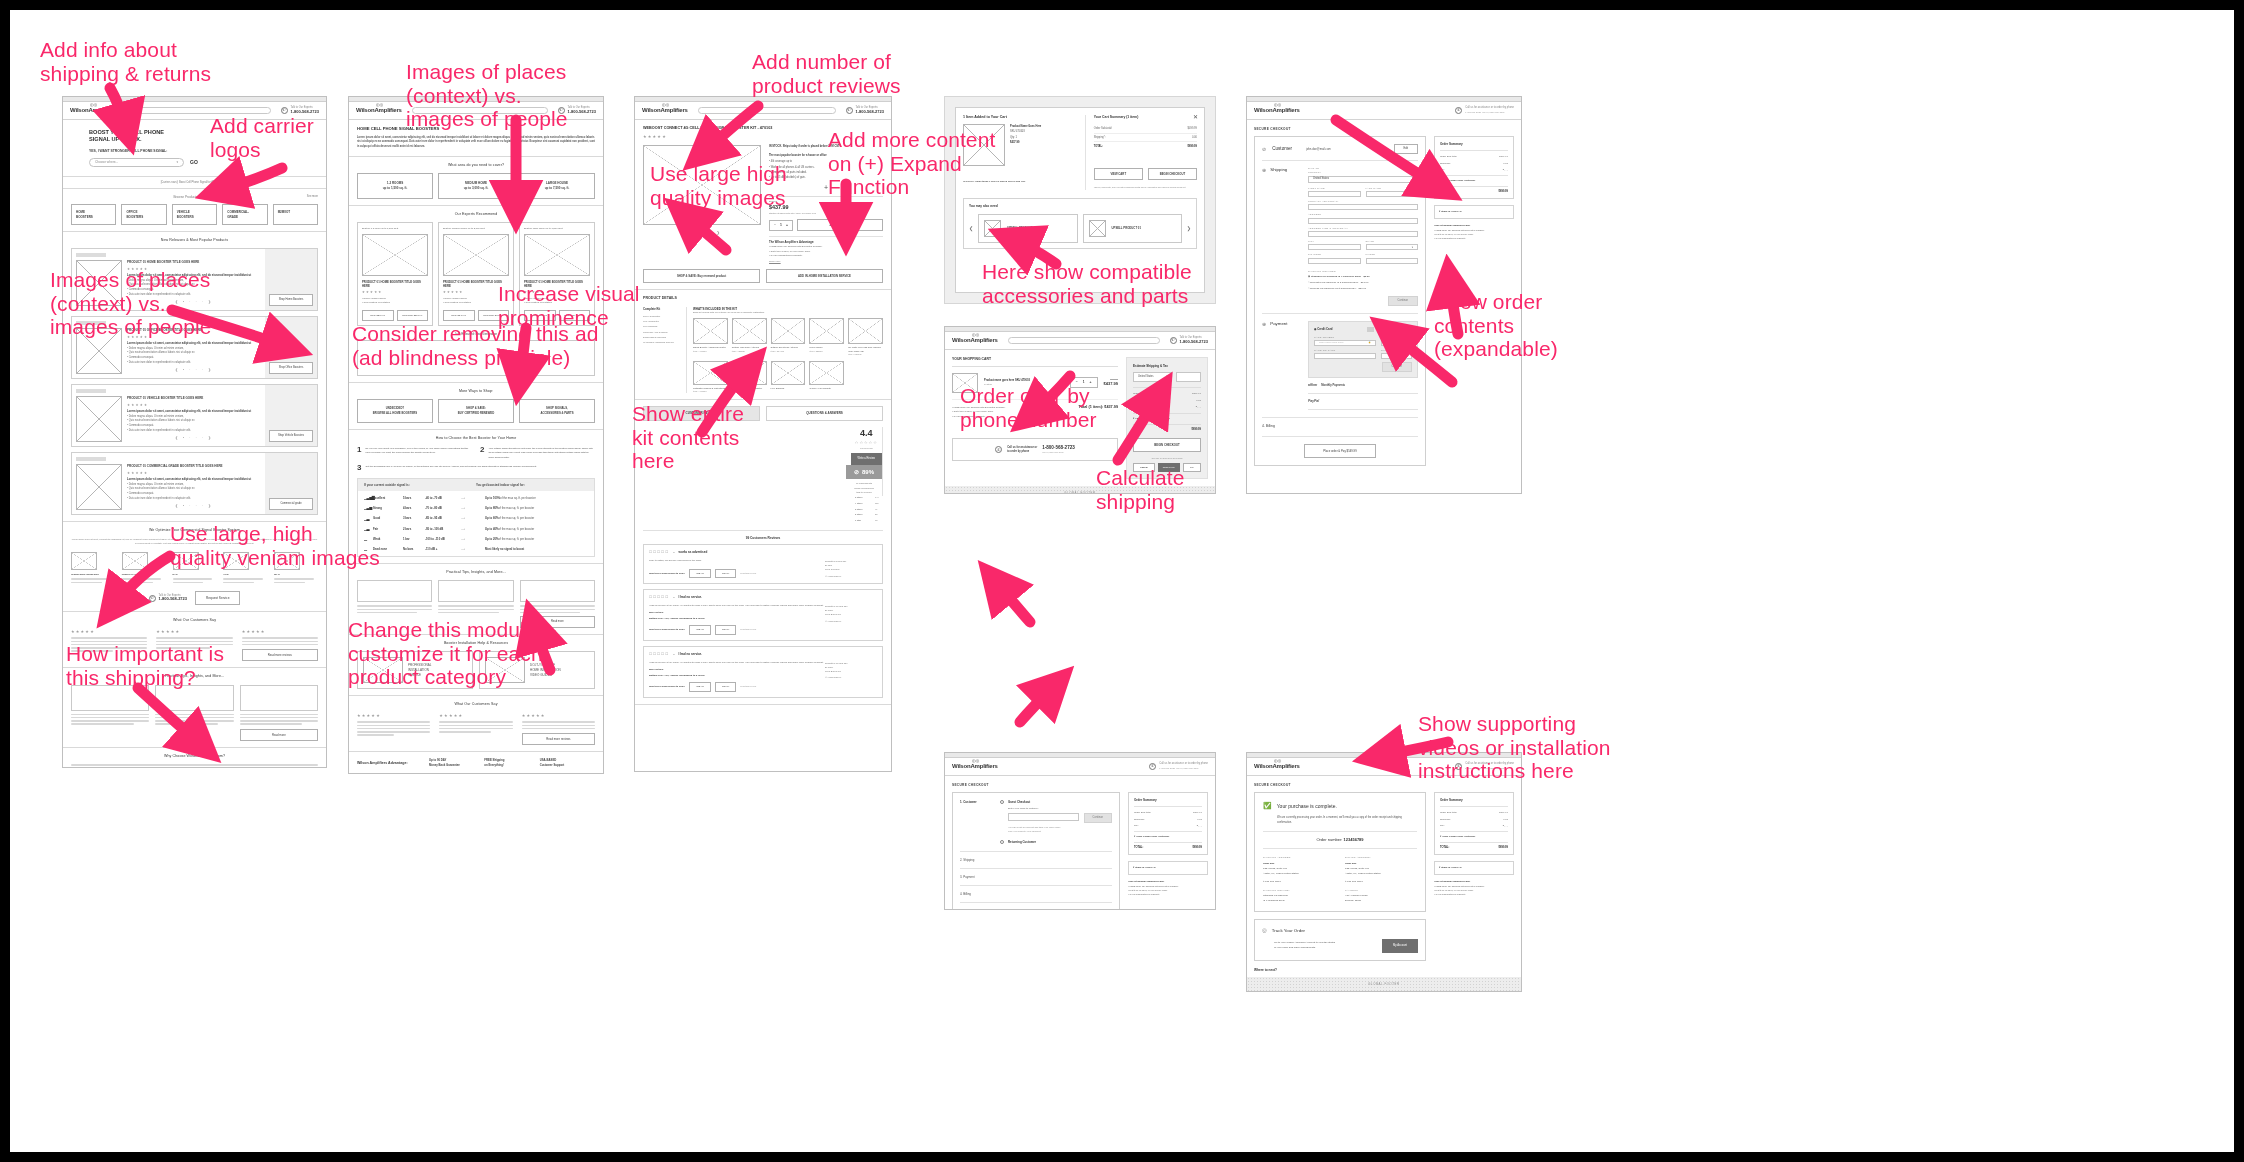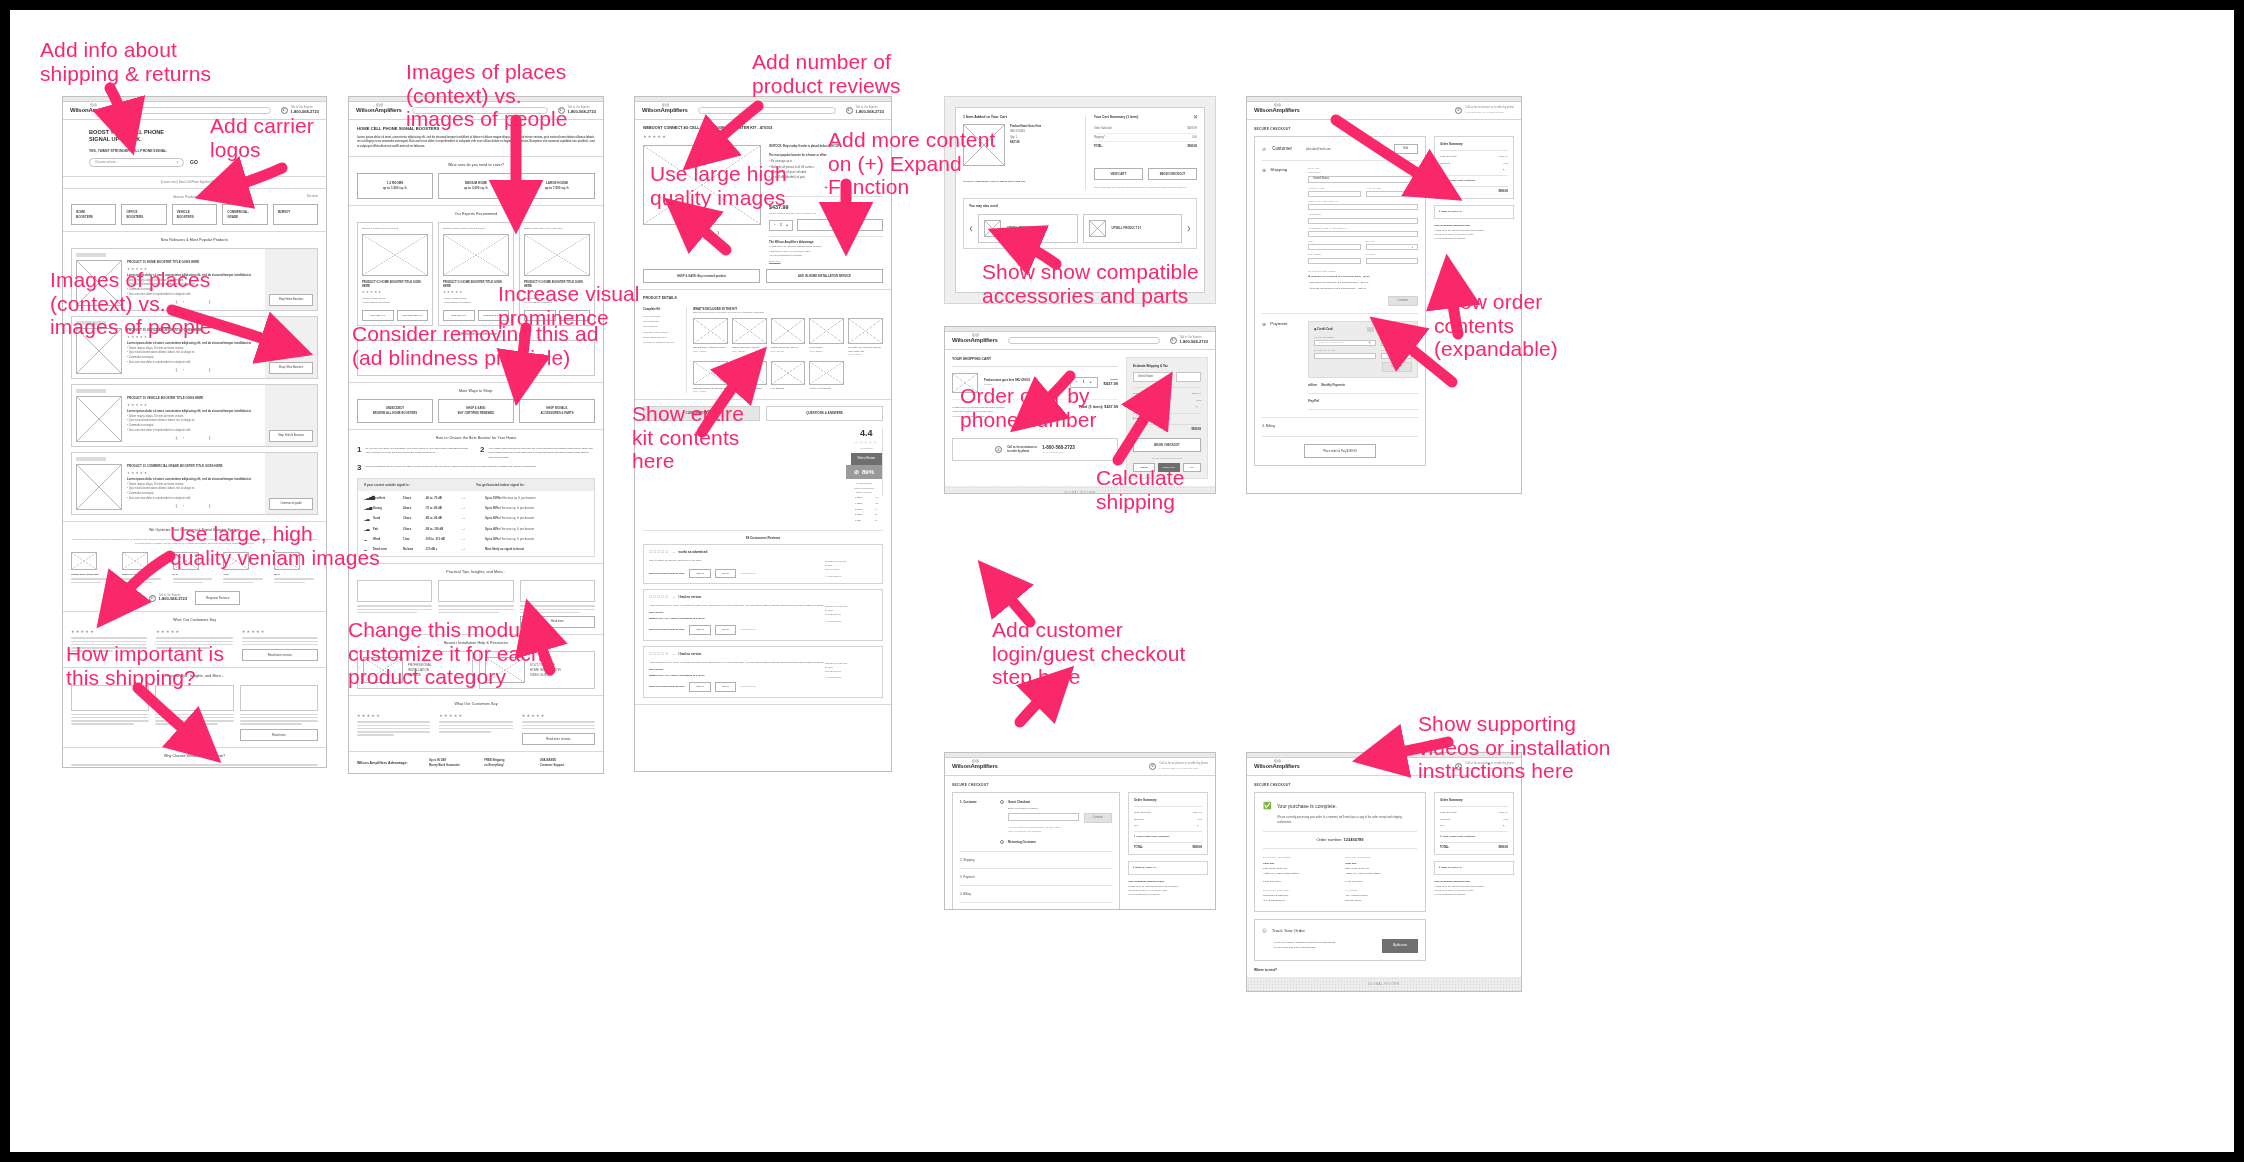--- a/index.html
+++ b/index.html
@@ -1460,29 +1460,26 @@
   <div class="note" style="left:742px; top:40px;">Add number of
 product reviews</div>
   <div class="note" style="left:640px; top:152px;">Use large high
 quality images</div>
   <div class="note" style="left:818px; top:118px;">Add more content
 on (+) Expand
 Function</div>
   <div class="note" style="left:622px; top:392px;">Show entire
 kit contents
 here</div>
-  <div class="note" style="left:972px; top:250px;">Show show compatible
+  <div class="note" style="left:972px; top:250px;">Here show compatible
 accessories and parts</div>
   <div class="note" style="left:950px; top:374px;">Order over by
 phone number</div>
   <div class="note" style="left:1086px;top:456px;">Calculate
 shipping</div>
-  <div class="note" style="left:982px; top:608px;">Add customer
-login/guest checkout
-step here</div>
   <div class="note" style="left:1424px;top:280px;">Show order
 contents
 (expandable)</div>
   <div class="note" style="left:1408px;top:702px;">Show supporting
 videos or installation
 instructions here</div>
 
   <svg class="arrow" style="left:0;top:0;width:2244px;height:1162px;">
     <defs>
       <marker id="ah" markerWidth="5" markerHeight="5" refX="2.4" refY="2.5" orient="auto">

